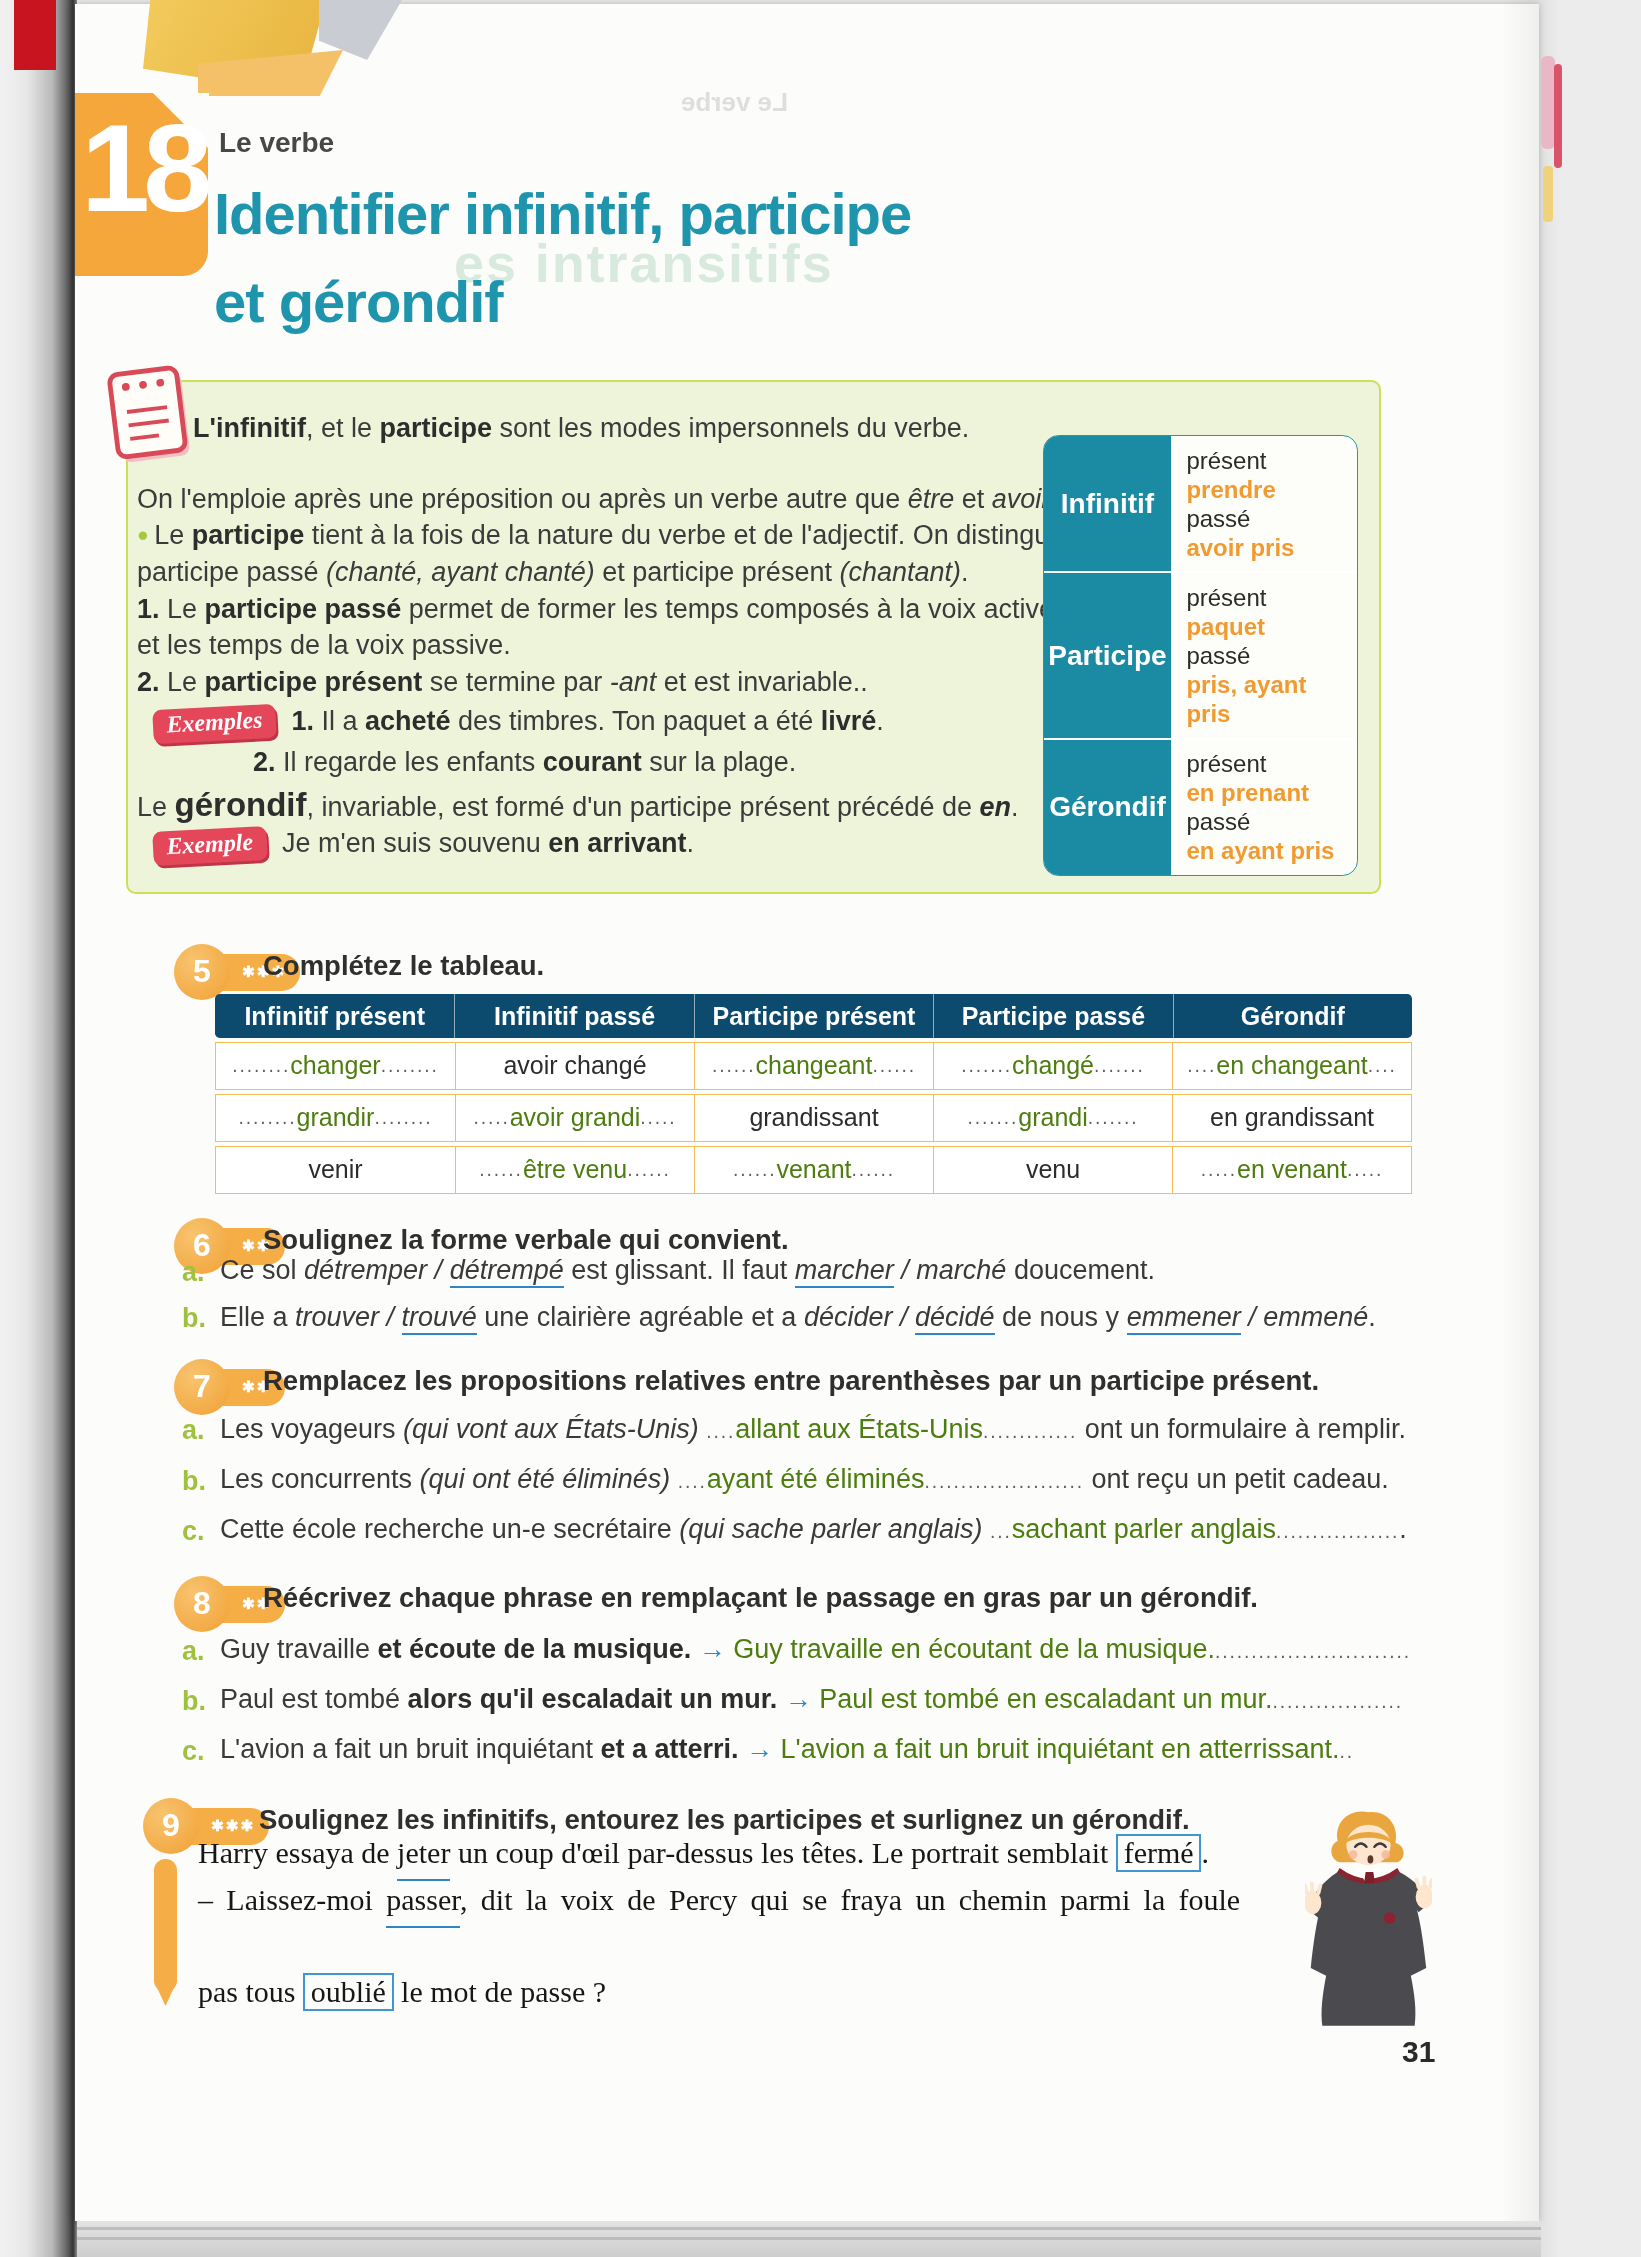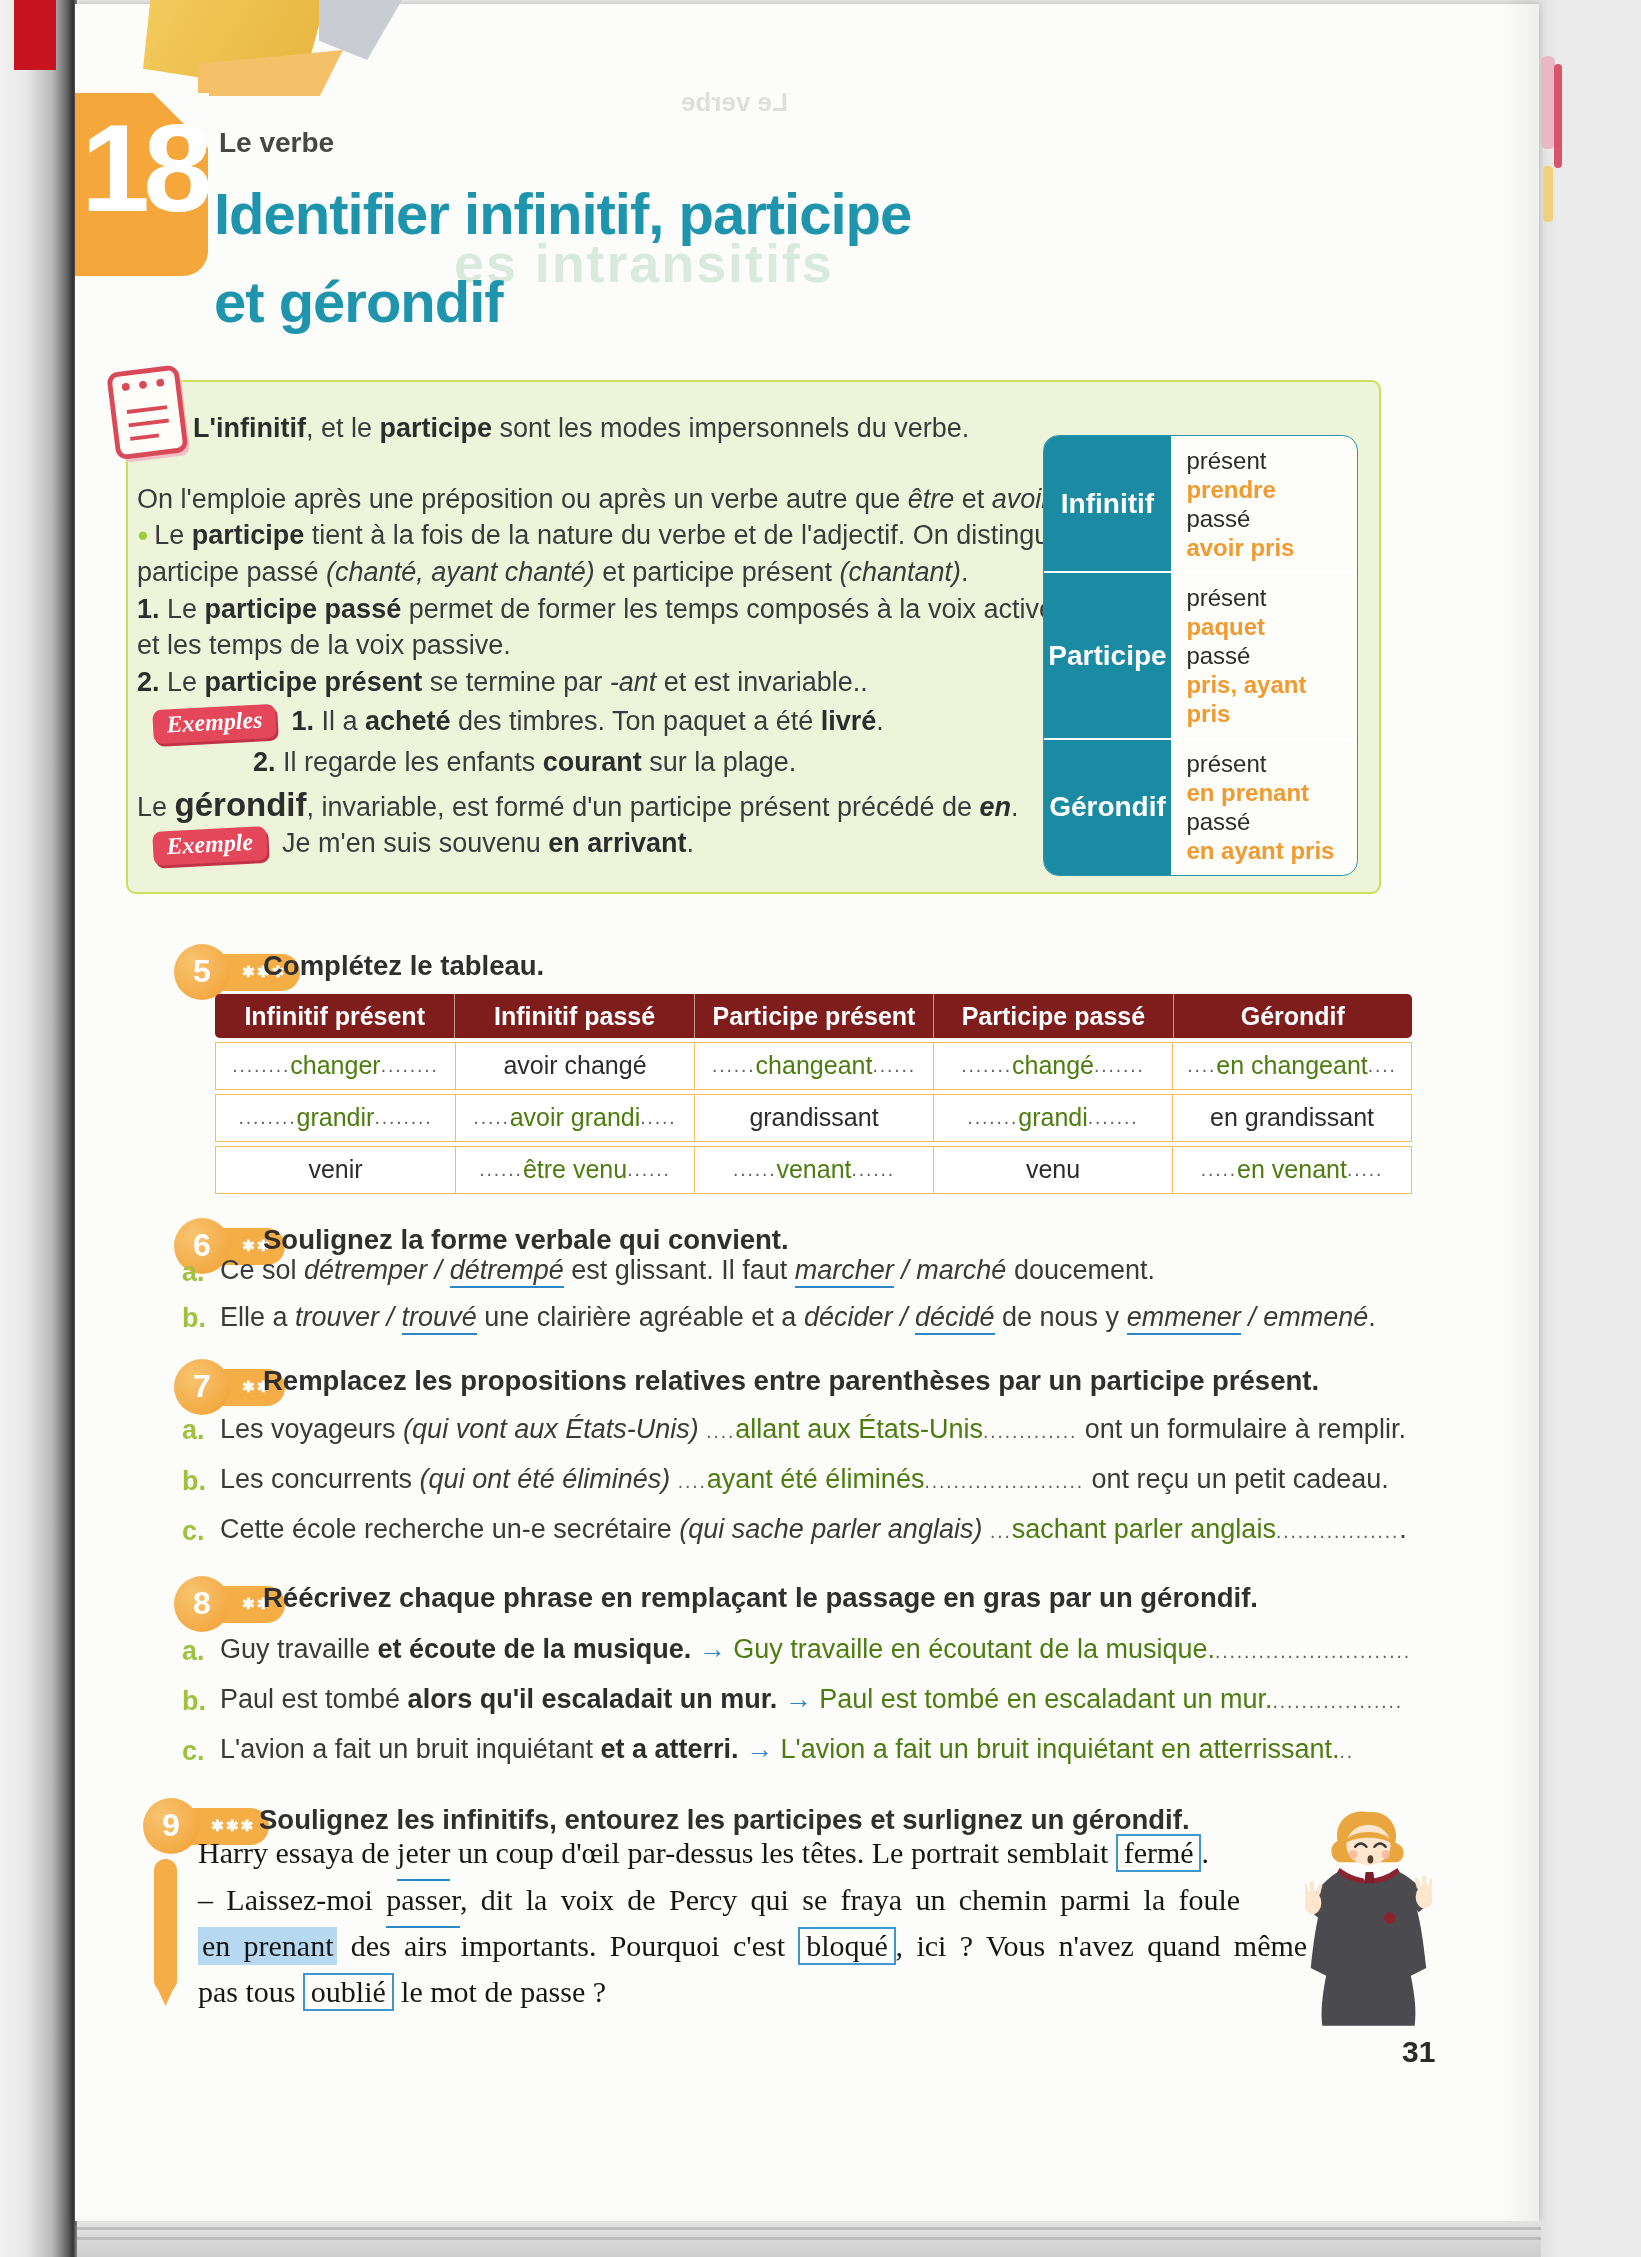--- a/index.html
+++ b/index.html
@@ -44,21 +44,21 @@
   .clabel{background:#1b8ba4;color:#fff;font-weight:700;font-size:28px;display:flex;align-items:center;justify-content:center;}
   .cvals{padding:9.7px 0 9.7px 15.4px;display:flex;flex-direction:column;justify-content:center;font-size:24px;color:#2b2b2b;line-height:29px;}
   .cv{color:#f09a2f;font-weight:700;}
   .key{position:absolute;width:126px;height:58px;}
   .kbar{position:absolute;left:29px;top:9.7px;height:37px;line-height:35px;padding:0 13.5px 0 39px;background:#f5ad45;border-radius:18.3px;color:#fff;font-size:15.4px;letter-spacing:1.9px;font-weight:700;white-space:nowrap;}
   .khead{position:absolute;left:0;top:0;width:56px;height:56px;border-radius:50%;background:radial-gradient(circle at 35% 32%,#f8c470,#f1a033);color:#fff;font-size:32px;font-weight:800;text-align:center;line-height:54px;}
   .ex-title{position:absolute;font-size:27.5px;font-weight:700;color:#2f2f2f;white-space:nowrap;}
   .letter{position:absolute;font-size:27px;font-weight:700;color:#9fc13d;}
   .ex-item{position:absolute;font-size:27px;color:#3a3a3a;white-space:nowrap;}
   .ex5t{position:absolute;left:215px;top:994px;width:1197px;}
-  .hrow{display:grid;grid-template-columns:repeat(5,1fr);background:#7f1d1d;border-radius:4.8px;height:44px;align-items:stretch;color:#fff;font-weight:700;font-size:25px;text-align:center;}
+  .hrow{display:grid;grid-template-columns:repeat(5,1fr);background:#0c4a6e;border-radius:4.8px;height:44px;align-items:stretch;color:#fff;font-weight:700;font-size:25px;text-align:center;}
   .hcell{display:flex;align-items:center;justify-content:center;}
   .hcell + .hcell{border-left:1.9px solid rgba(255,255,255,.55);}
   .trow{display:grid;grid-template-columns:repeat(5,1fr);height:46px;margin-top:3.9px;border:1.9px solid #f5bc59;background:#fff;font-size:25px;color:#2c2c2c;}
   .tcell{display:flex;align-items:center;justify-content:center;white-space:nowrap;overflow:hidden;}
   .tcell + .tcell{border-left:1.9px solid #f5bc59;}
   .stem{left:154px;top:1859px;width:23px;height:133px;background:#f4ad47;border-radius:11.6px;}
   .stemtip{left:154px;top:1981px;width:23px;height:25px;background:#f4ad47;clip-path:polygon(0 0,100% 0,50% 100%);}
   .p9{position:absolute;left:198px;font-family:"Liberation Serif",serif;font-size:30px;color:#161616;white-space:nowrap;}
   .p9 span.u{border-bottom:2.9px solid #2e86c4;padding-bottom:10px;}
   .wide{word-spacing:5.8px;}
@@ -275,21 +275,20 @@
 
   <div class="key" style="left:143px;top:1798px">
     <span class="kbar">✱✱✱</span>
     <span class="khead">9</span>
   </div>
   <div class="abs stem"></div>
   <div class="abs stemtip"></div>
   <div class="ex-title" style="left:259px;top:1804px">Soulignez les infinitifs, entourez les participes et surlignez un gérondif.</div>
   <div class="p9" style="top:1836px"><span>Harry essaya de </span><span class="u">jeter</span><span> un coup d'œil par-dessus les têtes. Le portrait semblait </span><span class="bx">fermé</span><span>.</span></div>
   <div class="p9 wide" style="top:1883px"><span>– Laissez-moi </span><span class="u">passer</span><span>, dit la voix de Percy qui se fraya un chemin parmi la foule</span></div>
-  <div class="p9 wide" style="top:1929px"><span class="hl">en prenant</span><span> des airs importants. Pourquoi c'est </span><span class="bx">bloqué</span><span>, ici ? Vous n'avez quand même</span></div>
   <div class="p9" style="top:1975px"><span>pas tous </span><span class="bx">oublié</span><span> le mot de passe ?</span></div>
 
   <svg class="abs" style="left:1305px;top:1804px" width="127" height="232" viewBox="0 0 132 240">
     <path d="M10,112 C4,104 2,96 6,90 C14,96 24,102 34,106 L28,120 Z" fill="#4b4a4f"></path>
     <path d="M122,106 C128,98 130,90 126,84 C118,90 108,96 98,100 L104,114 Z" fill="#4b4a4f"></path>
     <path d="M66,8 C46,4 30,18 34,38 C24,42 26,58 36,60 L96,60 C106,56 104,42 94,40 C98,20 84,6 66,8 Z" fill="#e9a63e"></path>
     <ellipse cx="66" cy="42" rx="23" ry="21" fill="#fde6cd"></ellipse>
     <path d="M40,42 C44,24 88,24 92,42 C82,32 50,32 40,42 Z" fill="#e9a63e"></path>
     <path d="M52,44 q6,-7 12,0" fill="none" stroke="#3a3a3a" stroke-width="2.4" stroke-linecap="round"></path>
     <path d="M72,44 q6,-7 12,0" fill="none" stroke="#3a3a3a" stroke-width="2.4" stroke-linecap="round"></path>

